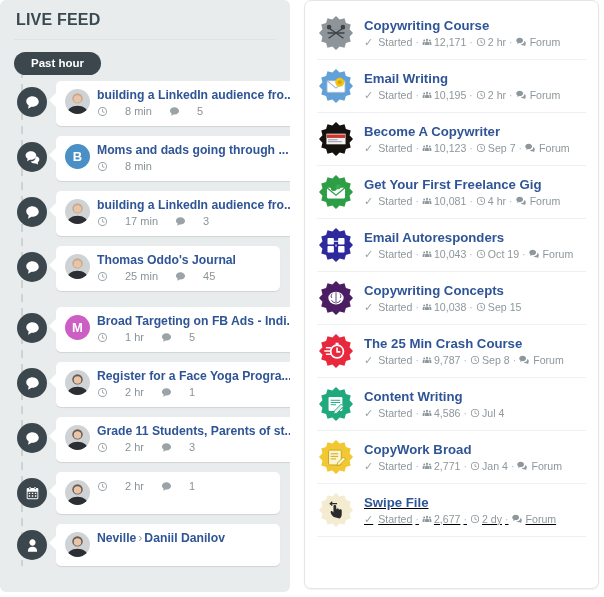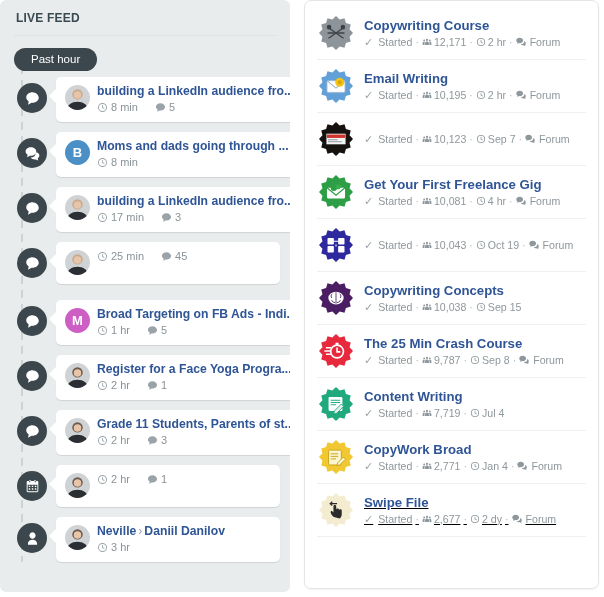--- a/index.html
+++ b/index.html
@@ -22,21 +22,21 @@
   .left-panel {
     width: 290px;
     height: 592px;
     background: #e9ecec;
     border-radius: 6px;
     position: relative;
     overflow: hidden;
     flex: 0 0 290px;
   }
   .lp-header {
-    font-size: 12px;
+    font-size: 16px;
     font-weight: bold;
     color: #3a4a52;
     letter-spacing: 0.2px;
     padding: 11px 0 10px 16px;
   }
   .lp-divider {
     height: 1px;
     background: #dfe3e3;
     margin: 0 14px 0 14px;
   }
@@ -59,21 +59,21 @@
   .pill {
     display: inline-block;
     background: #3c474d;
     color: #fff;
     font-size: 11.5px;
     padding: 5px 17px 6px 17px;
     border-radius: 14px;
     margin-left: 4px;
     position: relative;
     z-index: 2;
-    font-weight: normal;
+    font-weight: bold;
   }
   .group { position: relative; z-index: 1; }
   .feed-row {
     position: relative;
     display: flex;
     align-items: stretch;
     margin: 0 0 4px 0;
     padding-top: 6px;
     min-height: 40px;
   }
@@ -141,21 +141,21 @@
   }
   .card-title .sep { color: #9aa3a8; font-weight: normal; padding: 0 2px; }
   .card-meta {
     display: flex;
     align-items: center;
     gap: 4px;
     font-size: 11px;
     color: #8a9398;
     line-height: 14px;
   }
-  .card-meta .meta-item { display: inline-flex; align-items: center; gap: 3px; }
+  .card-meta .meta-item { display: inline-flex; align-items: center; gap: 17px; }
   .card-meta .meta-item.gapped { margin-left: 13px; }
   .card-meta svg { width: 11px; height: 11px; fill: #9aa3a8; display:block; }
 
   
   .right-panel {
     flex: 0 0 295px;
     margin-left: 14px;
     width: 295px;
     height: 589px;
     background: #ffffff;
@@ -320,20 +320,21 @@
               <div class="card">
                 <div class="avatar">
                   <svg viewBox="0 0 24 24" xmlns="http://www.w3.org/2000/svg" style="width:100%;height:100%">
                     <rect width="24" height="24" fill="#cfd3d6"></rect>
                     <circle cx="12" cy="9" r="5" fill="#c9a98a"></circle>
                     <path d="M2 24c0-5.2 4.5-8 10-8s10 2.8 10 8z" fill="#2b2f33"></path>
                     <circle cx="12" cy="9.5" r="3.6" fill="#e8c4a8"></circle>
                   </svg>
                 </div>
                 <div class="card-body">
+                  <div class="card-title">Thomas Oddo's Journal</div>
                   <div class="card-meta">
                     <span class="meta-item">
                       <span>
                         <svg viewBox="0 0 24 24" xmlns="http://www.w3.org/2000/svg">
                           <path d="M12 2.2A9.8 9.8 0 1 0 21.8 12 9.81 9.81 0 0 0 12 2.2zm0 17.6A7.8 7.8 0 1 1 19.8 12 7.81 7.81 0 0 1 12 19.8z"></path>
                           <path d="M12.9 6.6h-1.8v6l4.4 2.7.95-1.55-3.55-2.15z"></path>
                         </svg>
                       </span>
                       <span>25 min</span>
                     </span>
@@ -506,31 +507,20 @@
                 <div class="avatar">
                   <svg viewBox="0 0 24 24" xmlns="http://www.w3.org/2000/svg" style="width:100%;height:100%">
                     <rect width="24" height="24" fill="#cfd3d6"></rect>
                     <circle cx="12" cy="9" r="5" fill="#6b5a4d"></circle>
                     <path d="M2 24c0-5.2 4.5-8 10-8s10 2.8 10 8z" fill="#2b2f33"></path>
                     <circle cx="12" cy="9.5" r="3.6" fill="#e8c4a8"></circle>
                   </svg>
                 </div>
                 <div class="card-body">
                   <div class="card-title"><span>Neville</span><span class="sep">›</span><span>Daniil Danilov</span></div>
-                  <div class="card-meta">
-                    <span class="meta-item">
-                      <span>
-                        <svg viewBox="0 0 24 24" xmlns="http://www.w3.org/2000/svg">
-                          <path d="M12 2.2A9.8 9.8 0 1 0 21.8 12 9.81 9.81 0 0 0 12 2.2zm0 17.6A7.8 7.8 0 1 1 19.8 12 7.81 7.81 0 0 1 12 19.8z"></path>
-                          <path d="M12.9 6.6h-1.8v6l4.4 2.7.95-1.55-3.55-2.15z"></path>
-                        </svg>
-                      </span>
-                      <span>3 hr</span>
-                    </span>
-                  </div>
                 </div>
               </div>
             </div></div>
         </div>
 
     </div>
   </section>
 
   <section class="right-panel">
     <div id="course-list">
@@ -634,20 +624,21 @@
         </div>
         <div class="course-row">
           <span class="badge"><svg viewBox="0 0 32 32" xmlns="http://www.w3.org/2000/svg">
               <polygon points="16.00,0.00 19.42,3.25 24.00,2.14 25.33,6.67 29.86,8.00 28.75,12.58 32.00,16.00 28.75,19.42 29.86,24.00 25.33,25.33 24.00,29.86 19.42,28.75 16.00,32.00 12.58,28.75 8.00,29.86 6.67,25.33 2.14,24.00 3.25,19.42 0.00,16.00 3.25,12.58 2.14,8.00 6.67,6.67 8.00,2.14 12.58,3.25" fill="#14110f"></polygon>
               <rect x="7" y="11" width="18" height="10" fill="#f2f2f2"></rect>
               <rect x="7.5" y="11.8" width="17" height="3.2" fill="#d0342c"></rect>
               <rect x="8.5" y="16.2" width="9" height="1" fill="#9aa0a4"></rect>
               <rect x="8.5" y="18" width="13" height="1" fill="#9aa0a4"></rect>
             </svg></span>
           <div class="course-info">
+            <div class="course-title">Become A Copywriter</div>
             <div class="course-meta">
               <span class="mi">
                 <span class="check">✓</span>
                 <span style="margin-left: 3px;">Started</span>
               </span>
               <span class="dot">·</span>
               <span class="mi">
                 <span>
                   <svg viewBox="0 0 24 24" xmlns="http://www.w3.org/2000/svg">
                     <path d="M5.2 10.3a2.2 2.2 0 1 0-2.2-2.2 2.2 2.2 0 0 0 2.2 2.2zM18.8 10.3a2.2 2.2 0 1 0-2.2-2.2 2.2 2.2 0 0 0 2.2 2.2zM12 9.6a2.6 2.6 0 1 0-2.6-2.6A2.6 2.6 0 0 0 12 9.6z"></path>
@@ -732,20 +723,21 @@
               <polygon points="16.00,0.00 19.42,3.25 24.00,2.14 25.33,6.67 29.86,8.00 28.75,12.58 32.00,16.00 28.75,19.42 29.86,24.00 25.33,25.33 24.00,29.86 19.42,28.75 16.00,32.00 12.58,28.75 8.00,29.86 6.67,25.33 2.14,24.00 3.25,19.42 0.00,16.00 3.25,12.58 2.14,8.00 6.67,6.67 8.00,2.14 12.58,3.25" fill="#2e2a9e"></polygon>
               <g fill="#ffffff">
                 <rect x="8" y="9.5" width="6" height="6" rx="0.8"></rect>
                 <rect x="18" y="9.5" width="6" height="6" rx="0.8"></rect>
                 <rect x="8" y="17" width="6" height="6" rx="0.8"></rect>
                 <rect x="18" y="17" width="6" height="6" rx="0.8"></rect>
               </g>
               <path d="M14 12.5h4M16 15.5v2" stroke="#ffffff" stroke-width="1"></path>
             </svg></span>
           <div class="course-info">
+            <div class="course-title">Email Autoresponders</div>
             <div class="course-meta">
               <span class="mi">
                 <span class="check">✓</span>
                 <span style="margin-left: 3px;">Started</span>
               </span>
               <span class="dot">·</span>
               <span class="mi">
                 <span>
                   <svg viewBox="0 0 24 24" xmlns="http://www.w3.org/2000/svg">
                     <path d="M5.2 10.3a2.2 2.2 0 1 0-2.2-2.2 2.2 2.2 0 0 0 2.2 2.2zM18.8 10.3a2.2 2.2 0 1 0-2.2-2.2 2.2 2.2 0 0 0 2.2 2.2zM12 9.6a2.6 2.6 0 1 0-2.6-2.6A2.6 2.6 0 0 0 12 9.6z"></path>
@@ -880,21 +872,21 @@
                 <span style="margin-left: 3px;">Started</span>
               </span>
               <span class="dot">·</span>
               <span class="mi">
                 <span>
                   <svg viewBox="0 0 24 24" xmlns="http://www.w3.org/2000/svg">
                     <path d="M5.2 10.3a2.2 2.2 0 1 0-2.2-2.2 2.2 2.2 0 0 0 2.2 2.2zM18.8 10.3a2.2 2.2 0 1 0-2.2-2.2 2.2 2.2 0 0 0 2.2 2.2zM12 9.6a2.6 2.6 0 1 0-2.6-2.6A2.6 2.6 0 0 0 12 9.6z"></path>
                     <path d="M12 10.9c-2.6 0-4.7 1.7-4.7 3.8v4.5h9.4v-4.5c0-2.1-2.1-3.8-4.7-3.8zM5.2 11.5c-2 0-3.7 1.3-3.7 3v4.7h4.5v-4.5a4 4 0 0 1 1.2-2.8 5.6 5.6 0 0 0-2-.4zM18.8 11.5a5.6 5.6 0 0 0-2 .4 4 4 0 0 1 1.2 2.8v4.5h4.5v-4.7c0-1.7-1.7-3-3.7-3z"></path>
                   </svg>
                 </span>
-                <span>7,719</span>
+                <span>4,586</span>
               </span>
               <span class="dot">·</span>
               <span class="mi">
                 <span>
                   <svg viewBox="0 0 24 24" xmlns="http://www.w3.org/2000/svg">
                     <path d="M12 2.2A9.8 9.8 0 1 0 21.8 12 9.81 9.81 0 0 0 12 2.2zm0 17.6A7.8 7.8 0 1 1 19.8 12 7.81 7.81 0 0 1 12 19.8z"></path>
                     <path d="M12.9 6.6h-1.8v6l4.4 2.7.95-1.55-3.55-2.15z"></path>
                   </svg>
                 </span>
                 <span>Jul 4</span>

